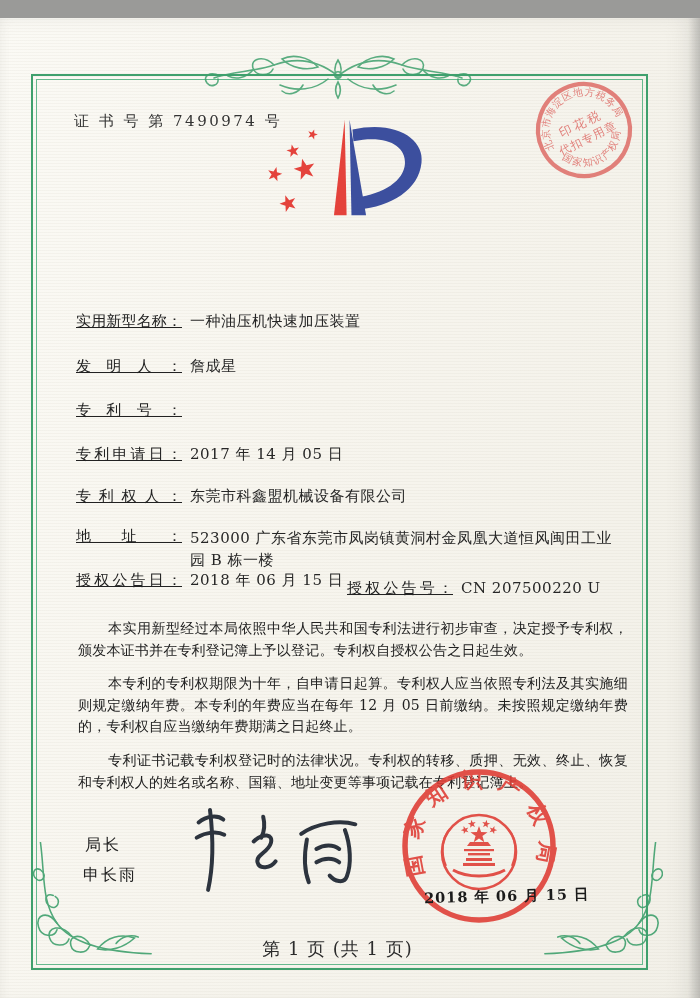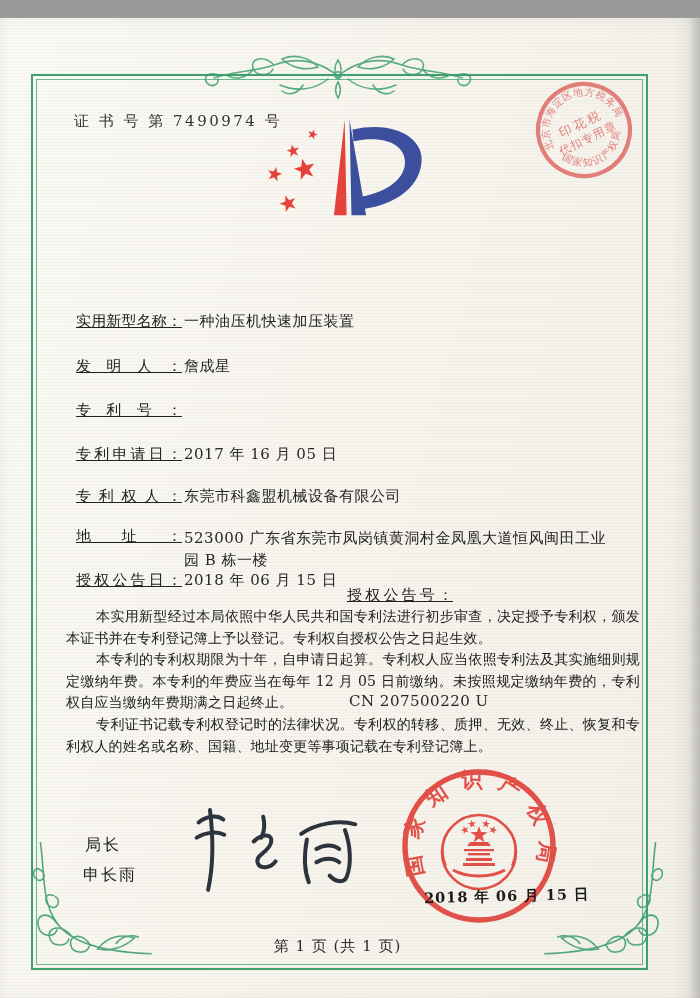--- a/index.html
+++ b/index.html
@@ -21,43 +21,43 @@
   .certno{position:absolute;left:74px;top:94px;font-size:15px;letter-spacing:2.5px;color:#333;text-align:right;}
 
   .logo{position:absolute;left:248px;top:96px;}
   .title{position:absolute;left:31px;top:197px;width:613px;text-align:center;
          font-size:35px;font-weight:700;letter-spacing:9px;color:#1d1d1f;}
 
   .field-row{position:absolute;left:76px;width:556px;display:flex;align-items:flex-start;
              font-size:15px;color:#262626;line-height:19px;}
   .flabel{flex:0 0 106px;width:106px;text-align:justify;text-align-last:justify;-moz-text-align-last:justify;
           color:#222;white-space:nowrap;text-decoration:underline;}
-  .fvalue{margin-left:2px;letter-spacing:.5px;}
+  .fvalue{margin-left:8px;letter-spacing:.5px;}
   .fr0{top:294px}.fr1{top:339px}.fr2{top:383px}.fr3{top:427px}.fr4{top:469px}
   .fr5{top:509px}.fr5 .fvalue{line-height:22px;max-width:430px;}
   .fr6{top:553px}
   .pair{display:flex;}
-  .pair2{position:absolute;left:271px;top:15px;display:flex;flex-direction:column;}
+  .pair2{position:absolute;left:271px;top:8px;display:flex;}
 
   .body-text{position:absolute;left:66px;top:588px;width:574px;font-size:14px;line-height:21.6px;
              color:#212121;text-align:justify;letter-spacing:.2px;}
-  .body-text p{margin:0;text-indent:2.15em;}
+  .body-text p{margin:12px;text-indent:2.15em;}
 
   .signer-role{position:absolute;left:85px;top:817px;font-size:16px;color:#222;letter-spacing:2px;}
   .signer-name{position:absolute;left:83px;top:847px;font-size:16px;color:#222;letter-spacing:2px;}
   .signature{position:absolute;left:172px;top:783px;}
 
   .seal{position:absolute;left:399px;top:748px;}
   .seal-date{position:absolute;left:424px;top:869px;font-size:14.5px;font-weight:700;color:#1b1b1b;
              letter-spacing:1px;transform:rotate(-1.5deg);}
 
   .tax-stamp{position:absolute;left:524px;top:52px;}
 
   .footer{position:absolute;left:31px;top:919px;width:613px;text-align:center;
-          font-size:15px;color:#2c2c2c;letter-spacing:1px;}
+          font-size:18px;color:#2c2c2c;letter-spacing:1px;}
 
   .flourish-bl{position:absolute;left:33px;top:824px;}
   .flourish-br{position:absolute;left:543px;top:824px;transform:scaleX(-1);}
   .ornament-top{position:absolute;left:198px;top:30px;}
 </style>
 </head>
 <body>
 
 
 
@@ -138,21 +138,21 @@
   </div>
   <div class="field-row fr1">
     <span class="flabel">发明人：</span>
     <span class="fvalue">詹成星</span>
   </div>
   <div class="field-row fr2">
     <span class="flabel">专利号：</span>
   </div>
   <div class="field-row fr3">
     <span class="flabel">专利申请日：</span>
-    <span class="fvalue">2017 年 16 月 05 日</span>
+    <span class="fvalue">2017 年 14 月 05 日</span>
   </div>
   <div class="field-row fr4">
     <span class="flabel">专利权人：</span>
     <span class="fvalue">东莞市科鑫盟机械设备有限公司</span>
   </div>
   <div class="field-row fr5">
     <span class="flabel">地址：</span>
     <span class="fvalue">523000 广东省东莞市凤岗镇黄洞村金凤凰大道恒风闽田工业园 B 栋一楼</span>
   </div>
   <div class="field-row fr6">

